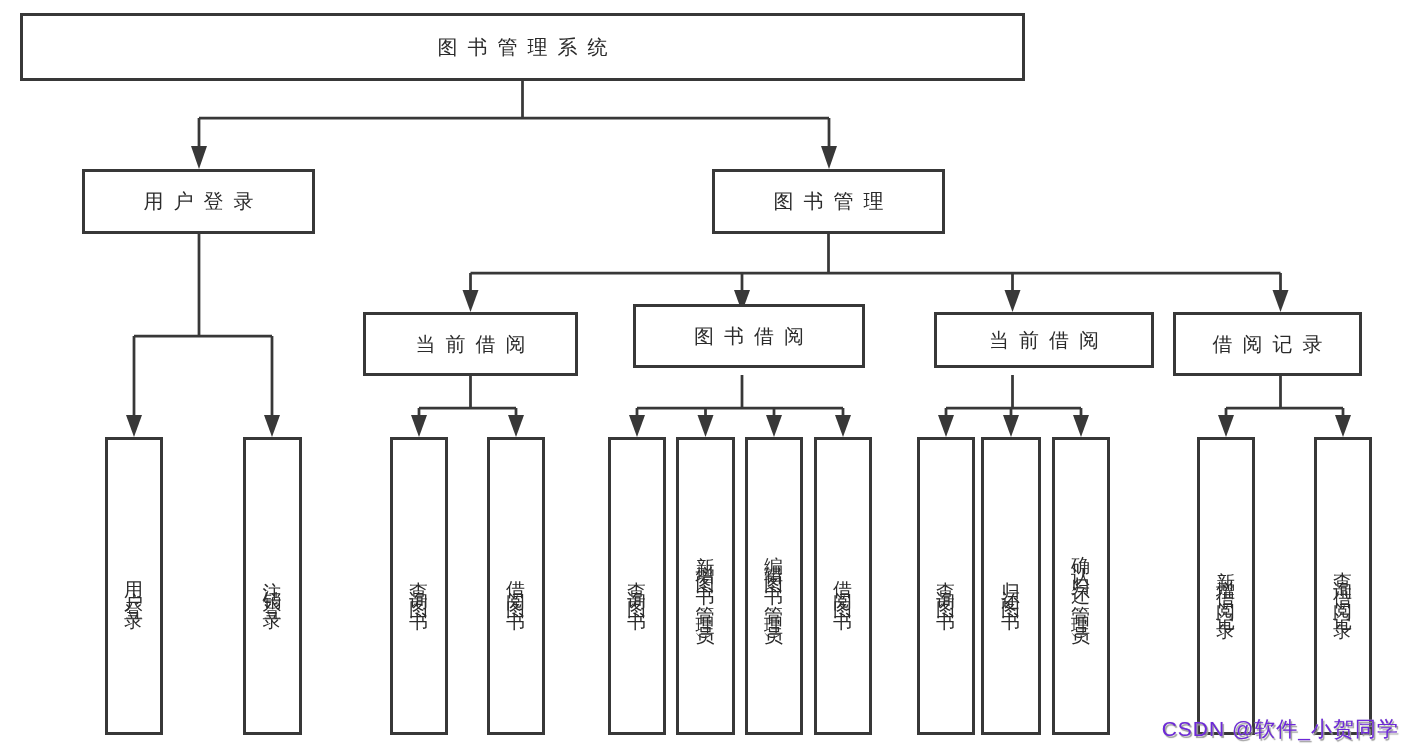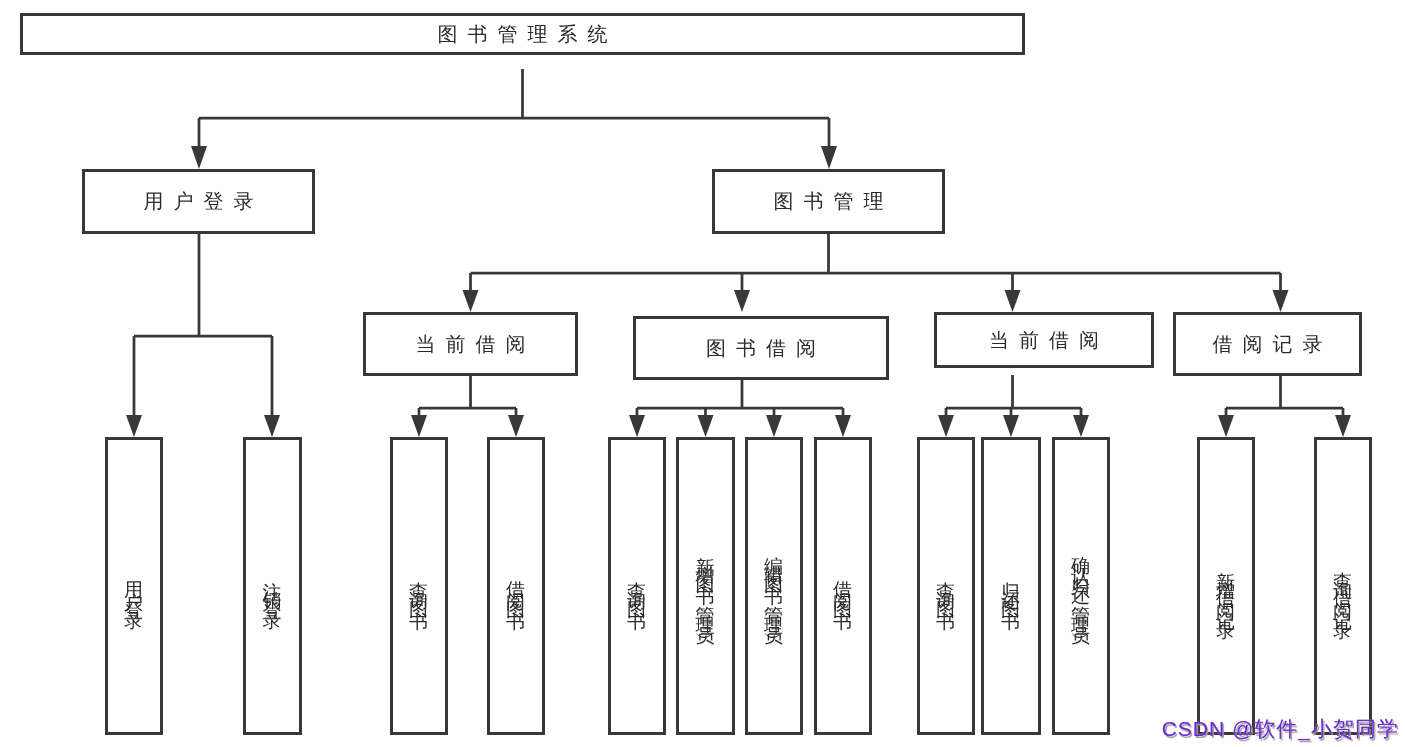--- a/index.html
+++ b/index.html
@@ -90,27 +90,27 @@
       <polygon points="766,415 782,415 774,437"></polygon>
       <polygon points="835,415 851,415 843,437"></polygon>
       <polygon points="938,415 954,415 946,437"></polygon>
       <polygon points="1003,415 1019,415 1011,437"></polygon>
       <polygon points="1073,415 1089,415 1081,437"></polygon>
       <polygon points="1218,415 1234,415 1226,437"></polygon>
       <polygon points="1335,415 1351,415 1343,437"></polygon>
     </g>
   </svg>
 
-  <div class="node hnode" style="left:20px; top:13px; width:1005px; height:42px;">图书管理系统</div>
+  <div class="node hnode" style="left:20px; top:13px; width:1005px; height:68px;">图书管理系统</div>
 
   <div class="node hnode" style="left:82px; top:169px; width:233px; height:65px;">用户登录</div>
   <div class="node hnode" style="left:712px; top:169px; width:233px; height:65px;">图书管理</div>
 
   <div class="node hnode" style="left:363px; top:312px; width:215px; height:64px;">当前借阅</div>
-  <div class="node hnode" style="left:633px; top:316px; width:256px; height:64px;">图书借阅</div>
+  <div class="node hnode" style="left:633px; top:304px; width:232px; height:64px;">图书借阅</div>
   <div class="node hnode" style="left:934px; top:312px; width:220px; height:56px;">当前借阅</div>
   <div class="node hnode" style="left:1173px; top:312px; width:189px; height:64px;">借阅记录</div>
 
   <div class="node vnode" style="left:105px; top:437px; width:58px; height:298px;">用户登录</div>
   <div class="node vnode" style="left:243px; top:437px; width:59px; height:298px;">注销登录</div>
 
   <div class="node vnode" style="left:390px; top:437px; width:58px; height:298px;">查询图书</div>
   <div class="node vnode" style="left:487px; top:437px; width:58px; height:298px;">借阅图书</div>
 
   <div class="node vnode" style="left:608px; top:437px; width:58px; height:298px;">查询图书</div>

